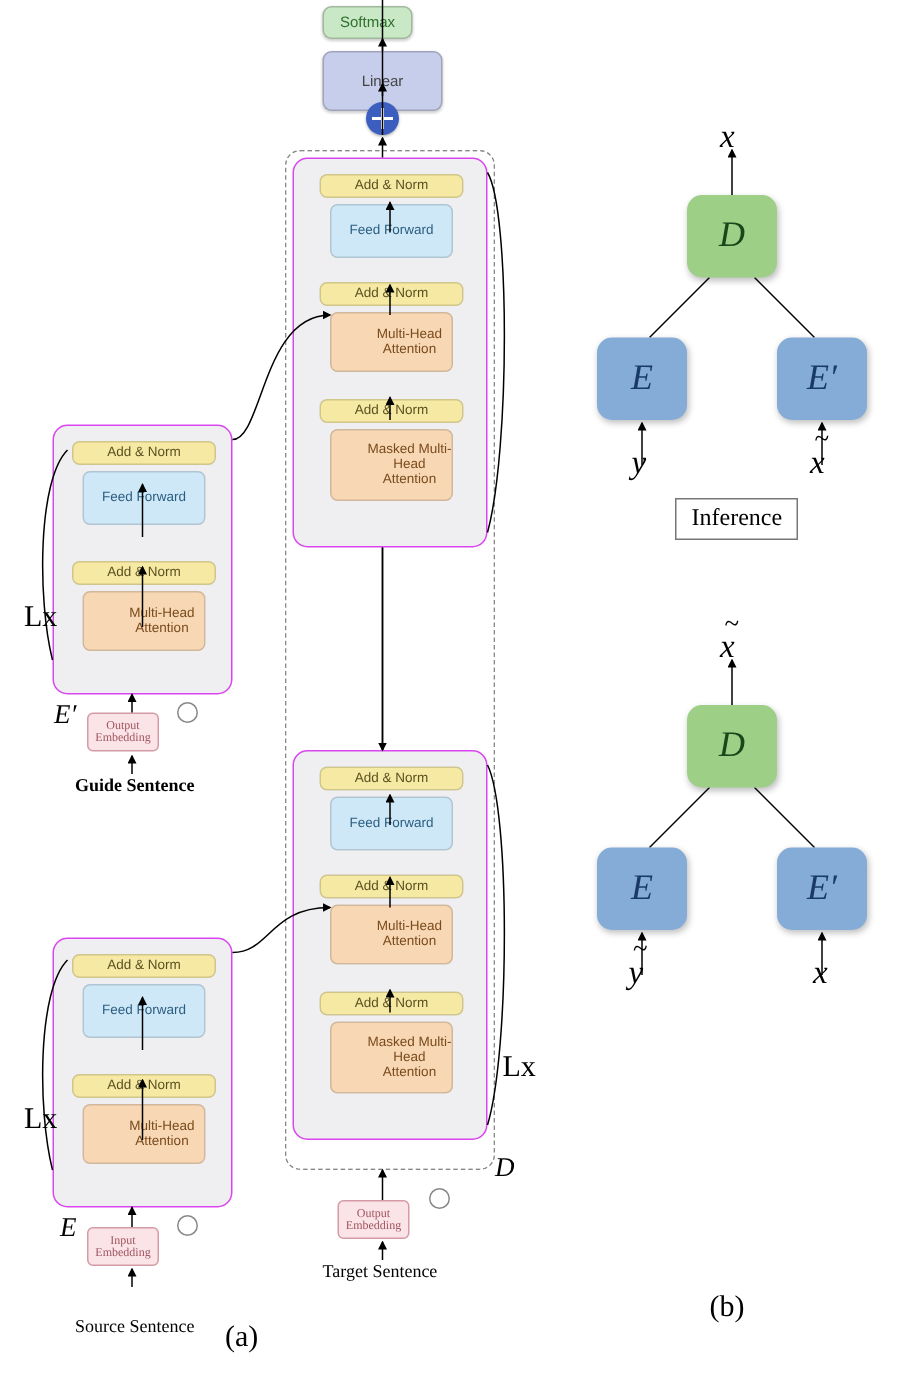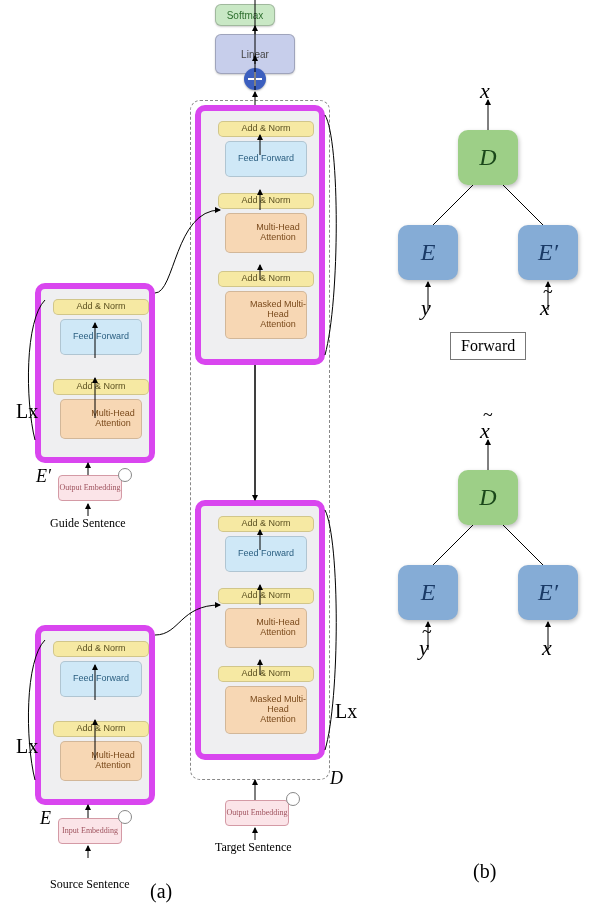--- a/index.html
+++ b/index.html
@@ -62,21 +62,21 @@
   }
   .sumcircle::before, .sumcircle::after{
     content:""; position:absolute; background:#fff;
   }
   .sumcircle::before{ left:10px; top:4px; width:2px; height:14px;}
   .sumcircle::after { left:4px; top:10px; width:14px; height:2px;}
 
   
   .stage {
     position: absolute;
-    border: 6px solid #d946ef;
+    border: 1px solid #d946ef;
     border-radius: 10px;
     background: rgba(220,220,225,0.45);
   }
   .stage.enc      { left:35px;  top:625px; width:120px; height:180px; }
   .stage.enc-prime{ left:35px;  top:283px; width:120px; height:180px; }
   .stage.dec-top  { left:195px; top:105px; width:130px; height:260px; }
   .stage.dec-bot  { left:195px; top:500px; width:130px; height:260px; }
   .dec-dashed {
     position:absolute;
     left:190px; top:100px;
@@ -138,21 +138,21 @@
   .stage-label.L2 { left:16px; top:735px; }
   .stage-label.L3 { left:335px; top:700px; }
 
   .bigE  { position:absolute; font-style: italic; font-family: Georgia, serif; font-size:18px; }
   .bigE.E      { left:40px;  top:808px; }
   .bigE.Eprime { left:36px;  top:466px; }
   .bigE.D      { left:330px; top:768px; }
 
   .embedding {
     position:absolute;
-    width:64px; height:26px;
+    width:48px; height:26px;
     border:1px solid #d49aa5;
     border-radius:4px;
     background:#fbe4e8;
     font-size:8px;
     color:#a05560;
     display:flex; align-items:center; justify-content:center;
     text-align:center;
     line-height:1.05;
   }
   .embed.in  { left:58px; top:818px; }
@@ -169,21 +169,21 @@
   .sin1{ left:118px; top:810px; }
   .sin2{ left:118px; top:468px; }
   .sin3{ left:286px; top:792px; }
 
   .sentence-label {
     position:absolute;
     font-family: Georgia, serif;
     font-size:12px;
   }
   .sent.src { left:50px; top:877px; }
-  .sent.gde { left:50px; top:516px; }
+  .sent.gde { left:50px; top:516px;font-weight:bold; }
   .sent.tgt { left:215px; top:840px; }
 
   
   .tree {
     position: relative;
     width: 200px;
     margin: 0 auto;
   }
   .nodebox {
     width: 60px;
@@ -374,21 +374,21 @@
         <line x1="160" y1="230" x2="160" y2="202" stroke="#000" marker-end="url(#ah2)"></line>
       </svg>
       <div class="mathitalic" style="left:92px;top:-2px;">x</div>
       <div class="nodebox green Dnode">D</div>
       <div class="nodebox blue  Enode">E</div>
       <div class="nodebox blue  Epnode">E′</div>
       <div class="mathitalic" style="left:33px;top:215px;">y</div>
       <div class="mathitalic" style="left:152px;top:215px;">
         <span class="tilde">x</span>
       </div>
-      <div class="treelabel" style="left:62px; top:252px;">Forward</div>
+      <div class="treelabel" style="left:62px; top:252px;">Inference</div>
     </div>
 
     <div class="tree tree2" style="margin-top:60px;">
       <svg class="treelines" width="200" height="280">
         <defs>
           <marker id="ah3" markerWidth="6" markerHeight="6" refX="5" refY="3" orient="auto">
             <path d="M0,0 L6,3 L0,6 Z" fill="#000"></path>
           </marker>
         </defs>
         <line x1="100" y1="50" x2="100" y2="20" stroke="#000" marker-end="url(#ah3)"></line>

